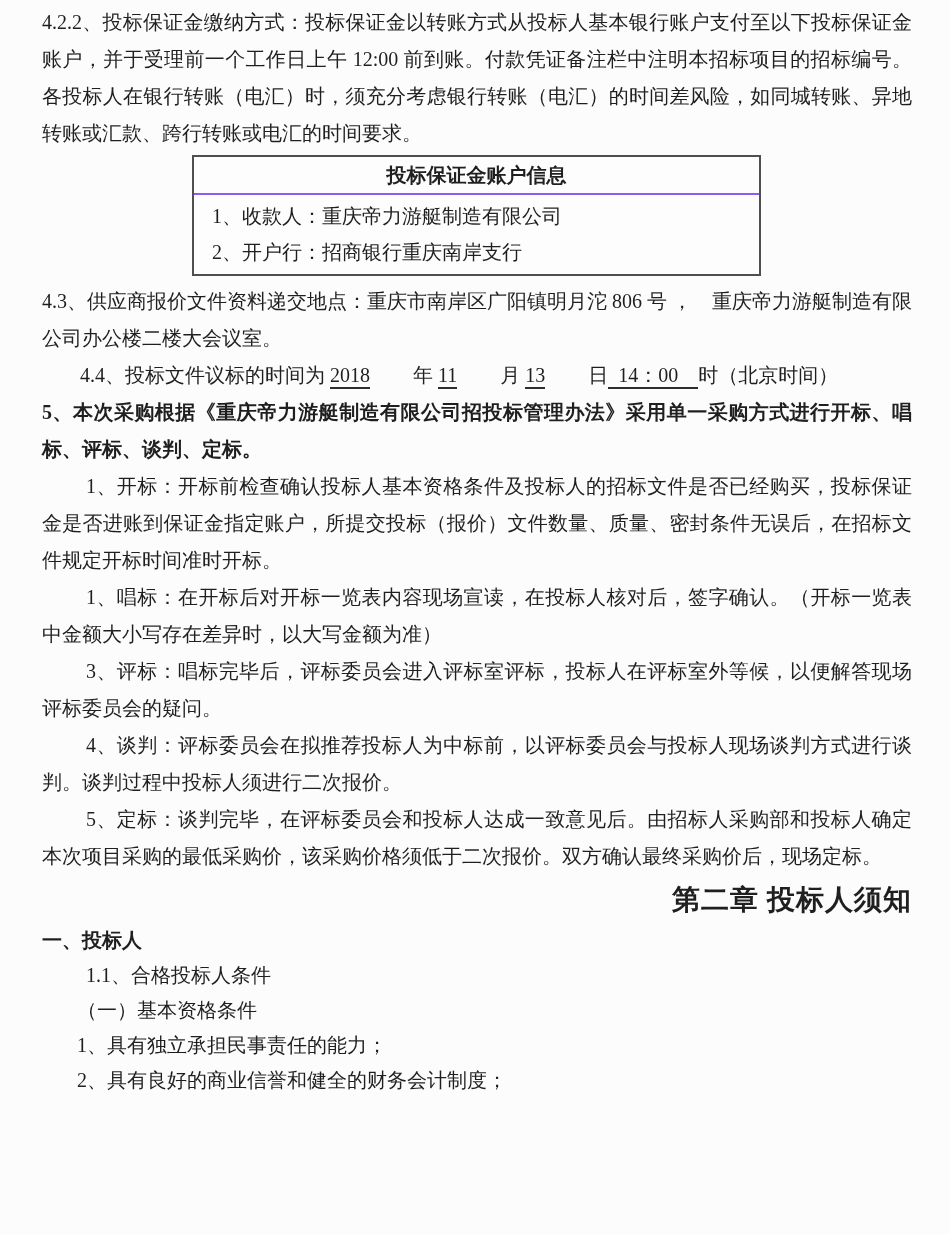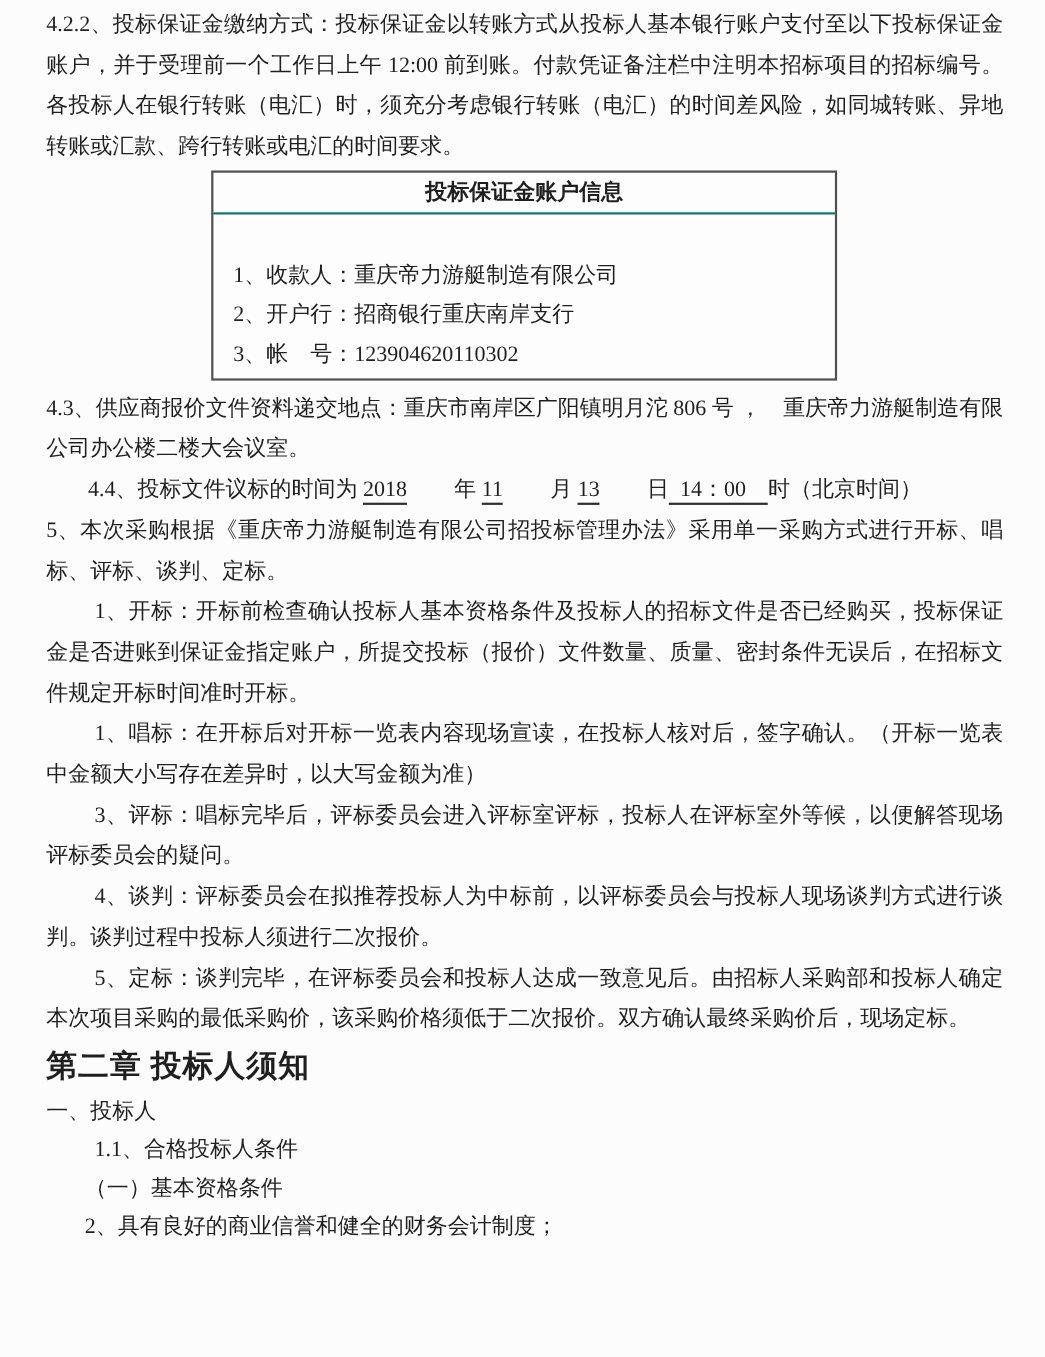--- a/index.html
+++ b/index.html
@@ -15,80 +15,80 @@
     overflow: hidden;
   }
   .para {
     margin: 0;
     line-height: 37px;
     text-align: justify;
   }
   .c2 { line-height: 35px; }
   .indent { text-indent: 2.2em; }
   .ind2 { text-indent: 1.75em; }
-  .bold { font-weight: normal; }
+  .bold { font-weight: bold; }
   .pre { white-space: pre; margin-left: 38px; }
   .u, .blank {
     border-bottom: 2px solid #2e2e2e;
     white-space: pre;
     padding-bottom: 1px;
   }
   .deposit-table {
     width: 565px;
     margin: 3px 0 7px 150px;
     border: 2px solid #4f4f4f;
     background: #fdfdfd;
   }
   .t-title {
     font-weight: bold;
     text-align: center;
     line-height: 36px;
-    border-bottom: 2px solid #0f766e;
+    border-bottom: 2px solid #8b5cf6;
   }
-  .t-body { padding: 19px 8px 4px 18px; margin-top: 18px; }
+  .t-body { padding: 3px 8px 4px 18px; }
   .t-row { line-height: 36px; text-align: left; }
   .chapter {
     font-size: 28px;
     font-weight: bold;
-    text-align: left;
+    text-align: right;
     margin: 2px 0 0 0;
     line-height: 46px;
     letter-spacing: 1px;
   }
 </style>
 </head>
 <body>
 
 <main>
 
 
   <p class="para">4.2.2、投标保证金缴纳方式：投标保证金以转账方式从投标人基本银行账户支付至以下投标保证金账户，并于受理前一个工作日上午 12:00 前到账。付款凭证备注栏中注明本招标项目的招标编号。各投标人在银行转账（电汇）时，须充分考虑银行转账（电汇）的时间差风险，如同城转账、异地转账或汇款、跨行转账或电汇的时间要求。</p>
 
 
   <section class="deposit-table">
     <div class="t-title">投标保证金账户信息</div>
     <div class="t-body">
       <div class="t-row">1、收款人：重庆帝力游艇制造有限公司</div>
       <div class="t-row">2、开户行：招商银行重庆南岸支行</div>
-      <div class="t-row">3、帐　号：123904620110302</div>
     </div>
   </section>
 
   <p class="para">4.3、供应商报价文件资料递交地点：重庆市南岸区广阳镇明月沱 806 号 ，　重庆帝力游艇制造有限公司办公楼二楼大会议室。</p>
 
   <p class="para"><span class="pre">4.4、投标文件议标的时间为 </span><span class="u">2018</span><span class="pre"> 年 </span><span class="u">11</span><span class="pre"> 月 </span><span class="u">13</span><span class="pre"> 日</span><span class="u">  14：00    </span><span>时（北京时间）</span></p>
 
   <p class="para bold">5、本次采购根据《重庆帝力游艇制造有限公司招投标管理办法》采用单一采购方式进行开标、唱标、评标、谈判、定标。</p>
 
   <p class="para indent">1、开标：开标前检查确认投标人基本资格条件及投标人的招标文件是否已经购买，投标保证金是否进账到保证金指定账户，所提交投标（报价）文件数量、质量、密封条件无误后，在招标文件规定开标时间准时开标。</p>
   <p class="para indent">1、唱标：在开标后对开标一览表内容现场宣读，在投标人核对后，签字确认。（开标一览表中金额大小写存在差异时，以大写金额为准）</p>
   <p class="para indent">3、评标：唱标完毕后，评标委员会进入评标室评标，投标人在评标室外等候，以便解答现场评标委员会的疑问。</p>
   <p class="para indent">4、谈判：评标委员会在拟推荐投标人为中标前，以评标委员会与投标人现场谈判方式进行谈判。谈判过程中投标人须进行二次报价。</p>
   <p class="para indent">5、定标：谈判完毕，在评标委员会和投标人达成一致意见后。由招标人采购部和投标人确定本次项目采购的最低采购价，该采购价格须低于二次报价。双方确认最终采购价后，现场定标。</p>
 
   <h1 class="chapter">第二章 投标人须知</h1>
 
   <p class="para c2 bold">一、投标人</p>
   <p class="para c2 indent">1.1、合格投标人条件</p>
   <p class="para c2 ind2">（一）基本资格条件</p>
+  <p class="para c2 ind2">1、具有独立承担民事责任的能力；</p>
   <p class="para c2 ind2">2、具有良好的商业信誉和健全的财务会计制度；</p>
 
 </main>
 
 </body></html>

